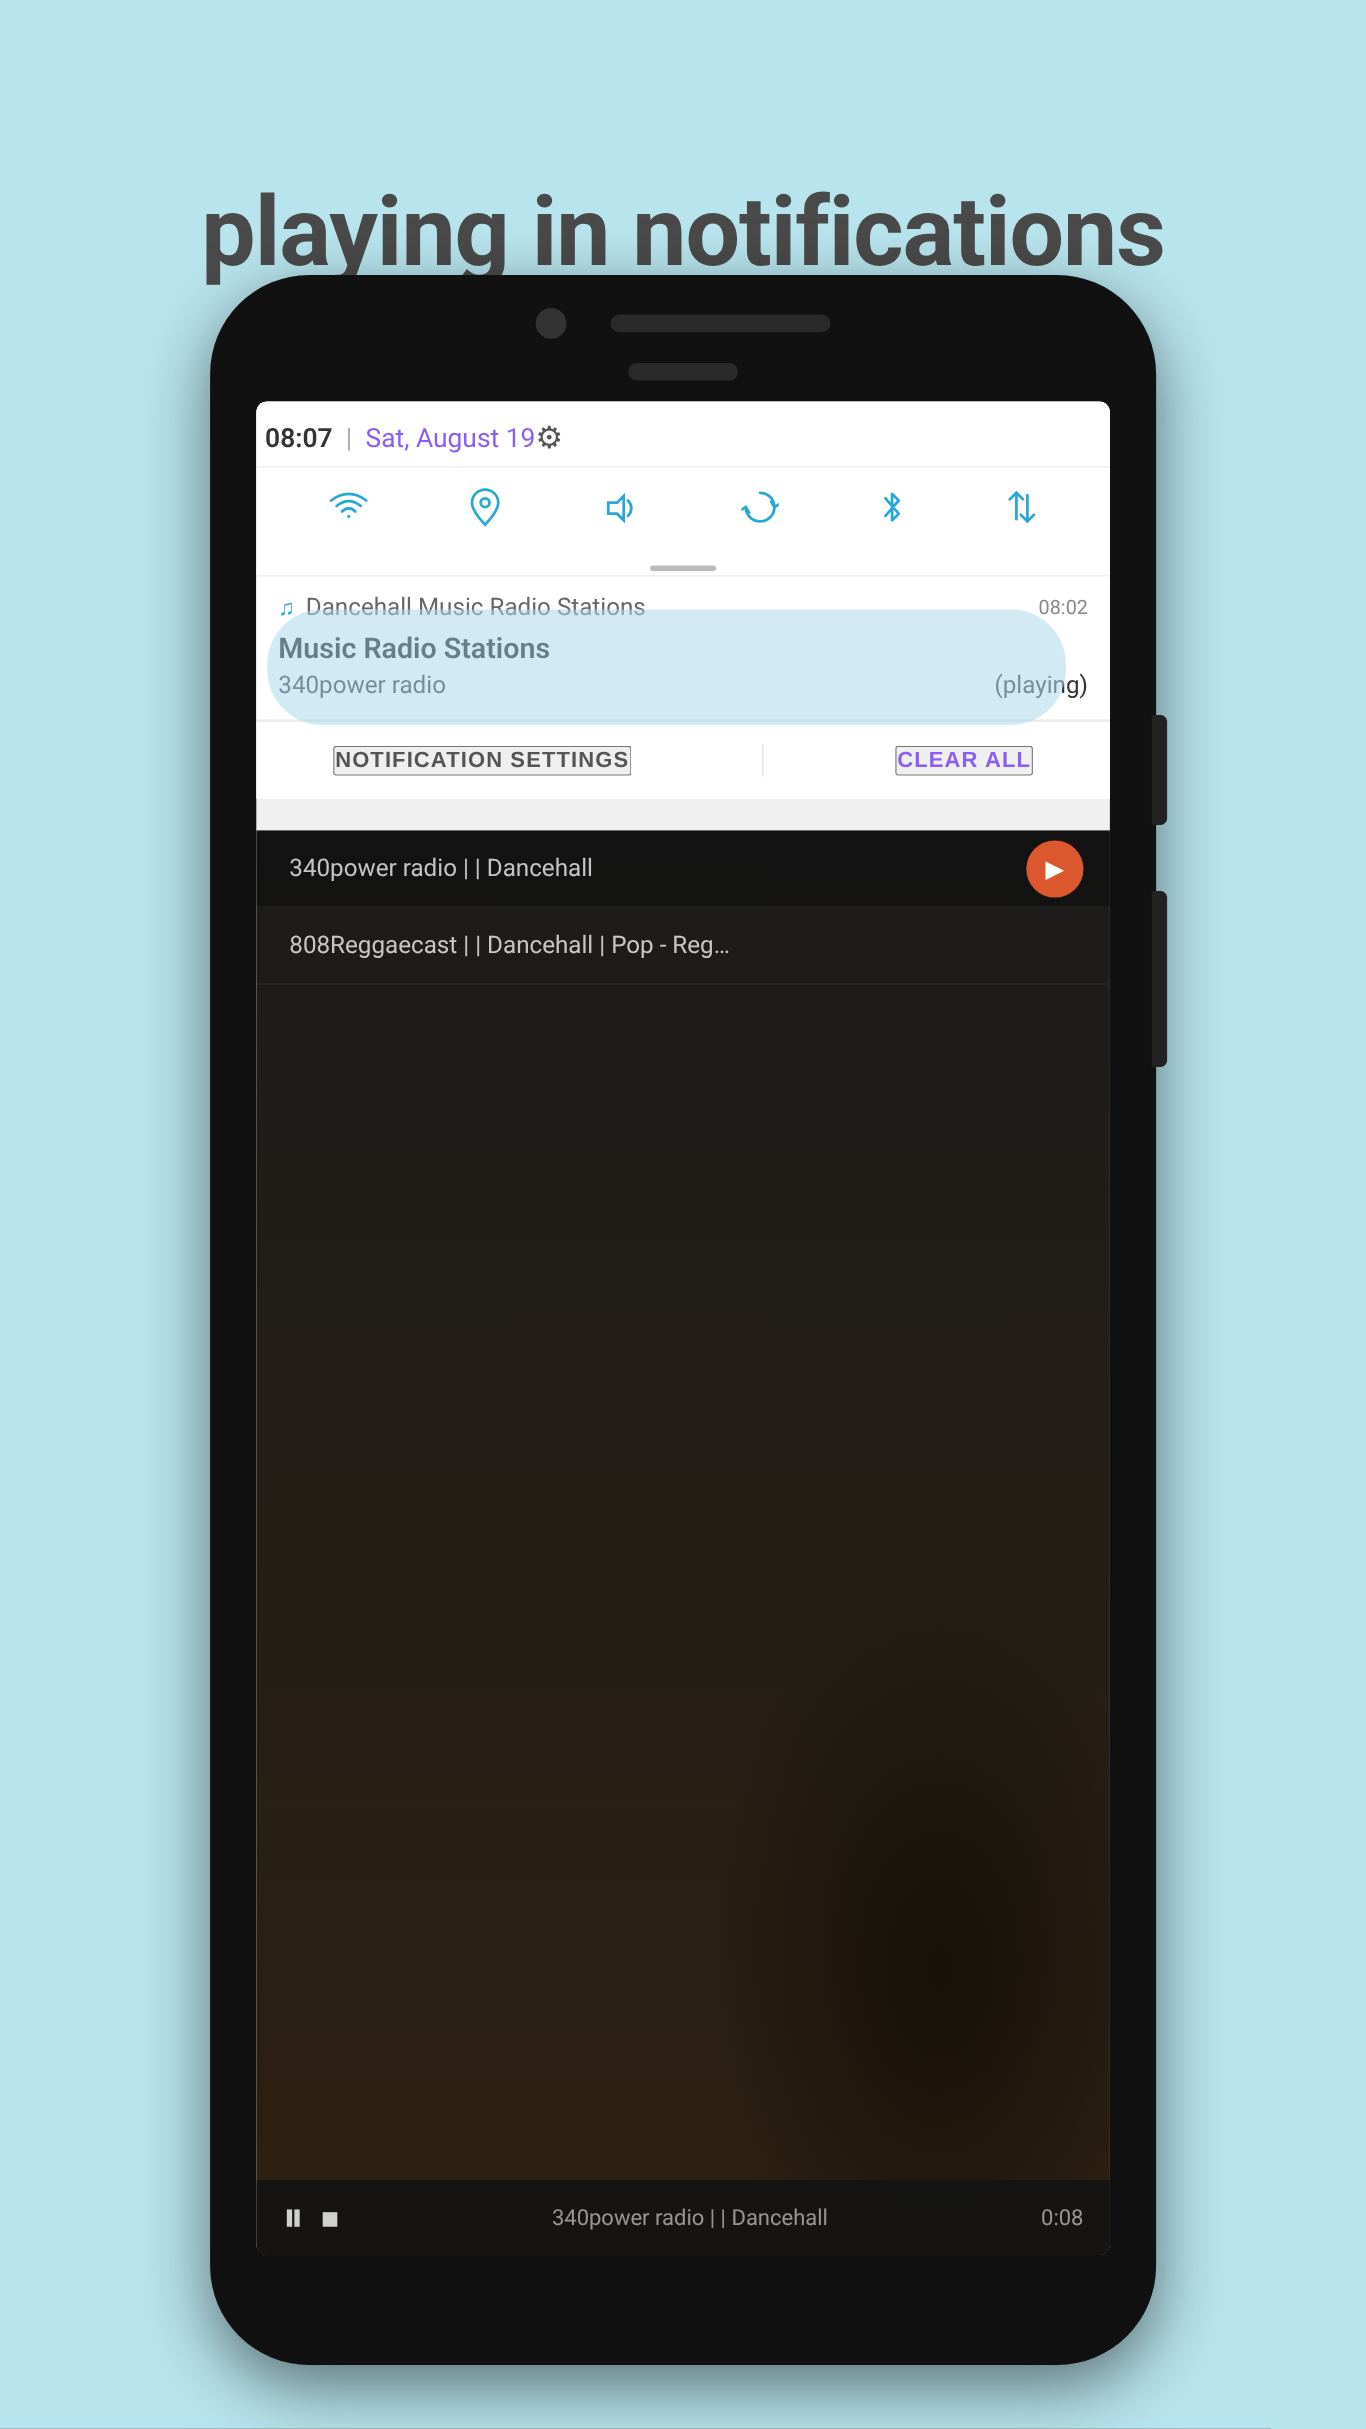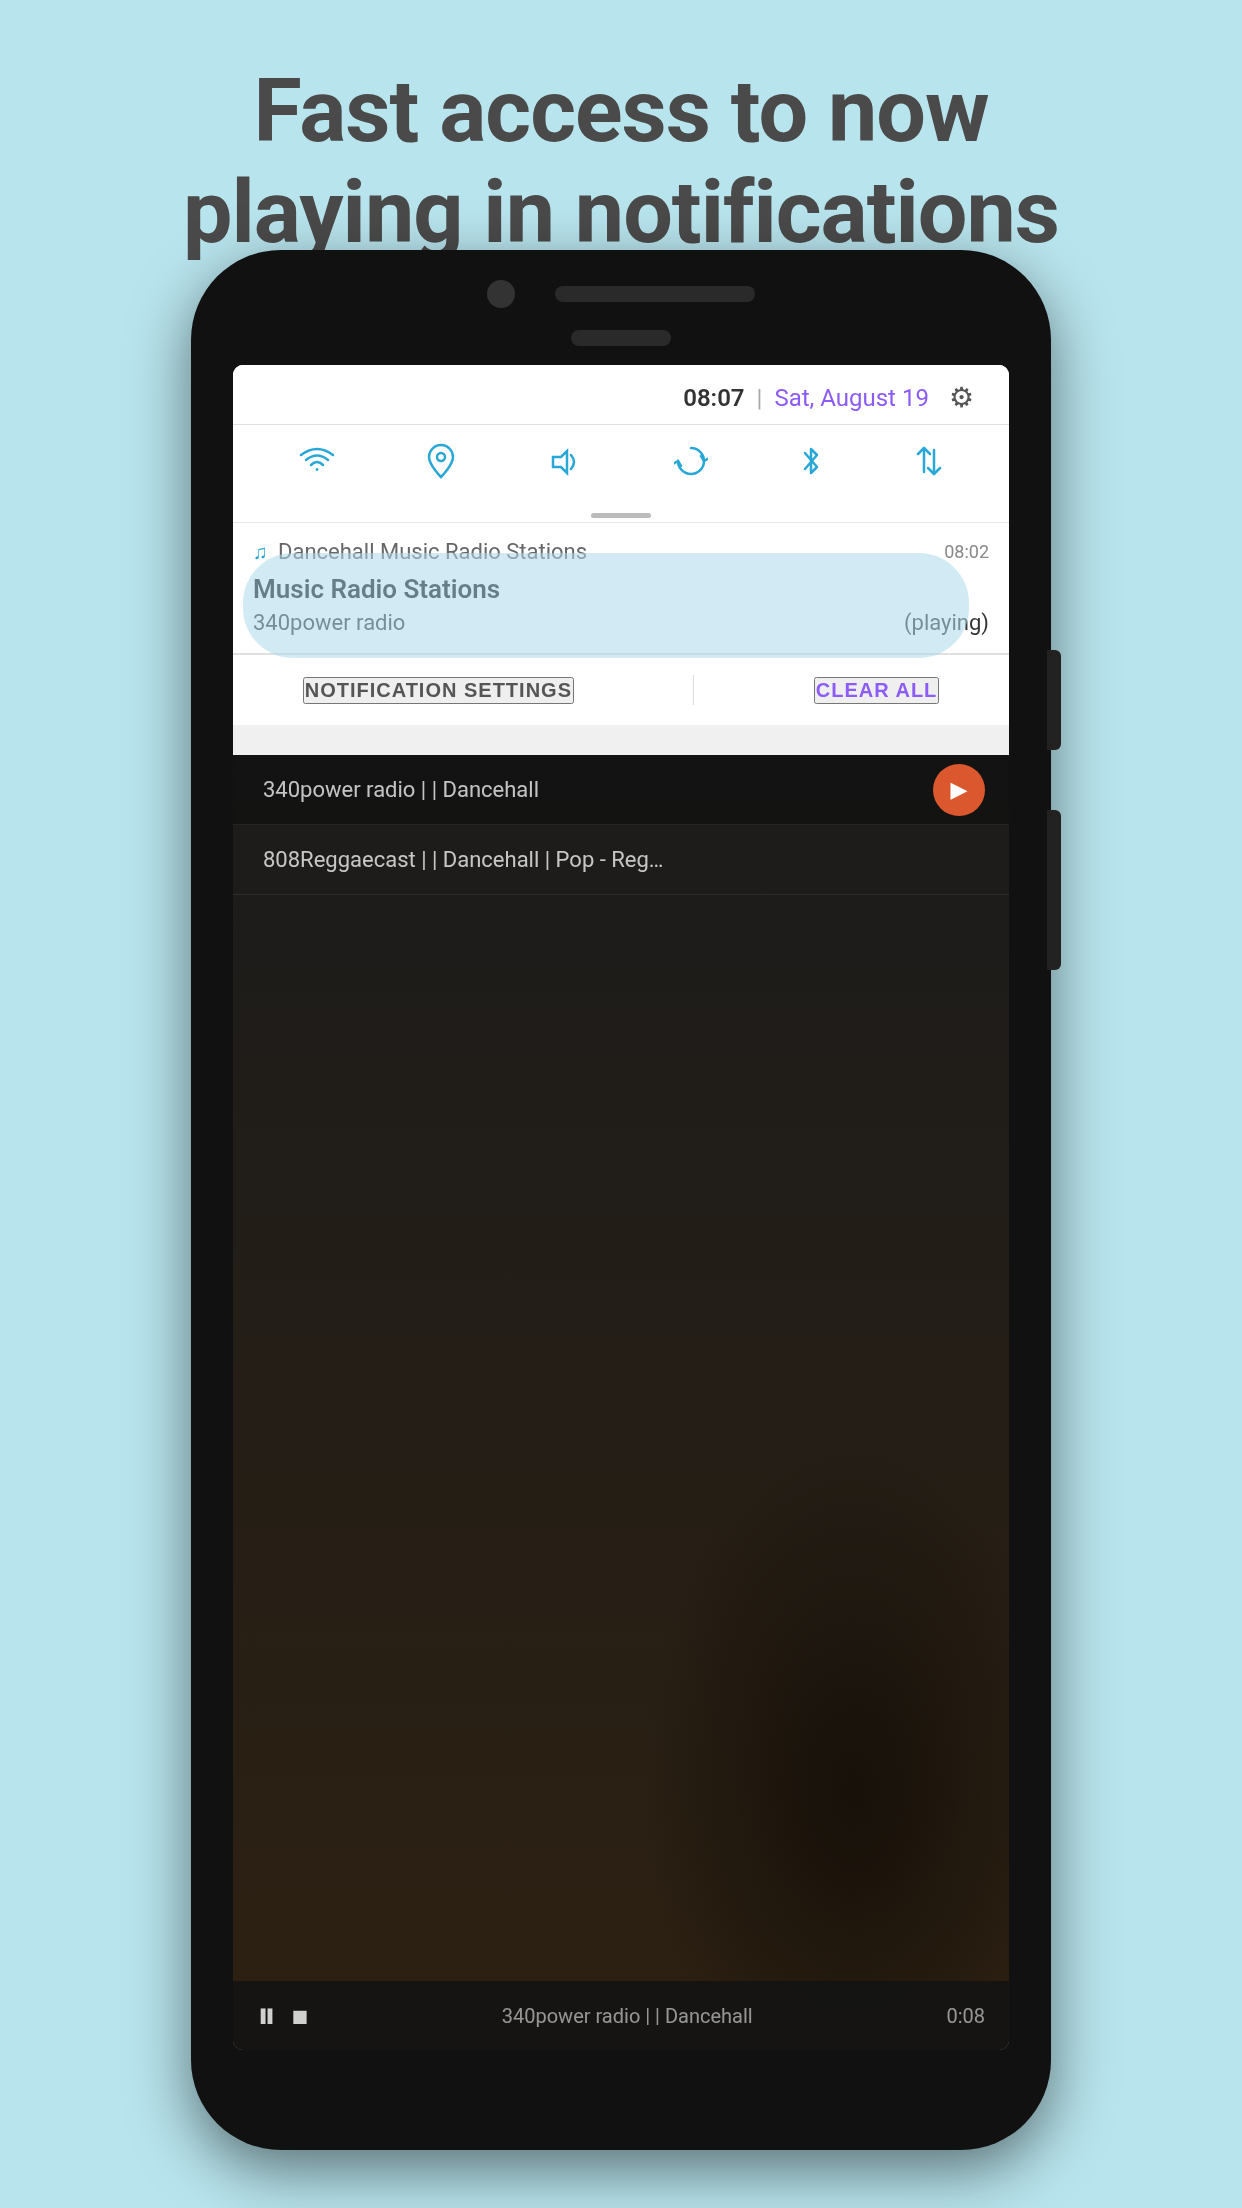--- a/index.html
+++ b/index.html
@@ -114,25 +114,24 @@
       left: 0;
       right: 0;
       background: #fff;
       z-index: 10;
     }
 
     
     .status-bar {
       display: flex;
       align-items: center;
-      justify-content: flex-end;
-      padding: 16px 35px 10px;
+      justify-content: flex-start;
+      padding: 16px 8px 10px;
       background: #fff;
       border-bottom: 1px solid #e0e0e0;
-      gap: 20px;
     }
     .status-time-date {
       display: flex;
       align-items: center;
       gap: 12px;
       font-size: 24px;
       color: #333;
     }
     .status-time {
       font-weight: 600;
@@ -351,21 +350,21 @@
     }
     .player-time {
       font-size: 20px;
       color: rgba(255,255,255,0.55);
     }
   </style>
 </head>
 <body>
 
 <div class="header-text">
-  <span>Fast access to now</span><br>
+  <br>
   <span>playing in notifications</span>
 </div>
 
 <div class="phone-frame">
 
   <div class="phone-top">
     <div class="camera-dot"></div>
     <div class="speaker-bar"></div>
   </div>
   <div class="home-button-top"></div>

